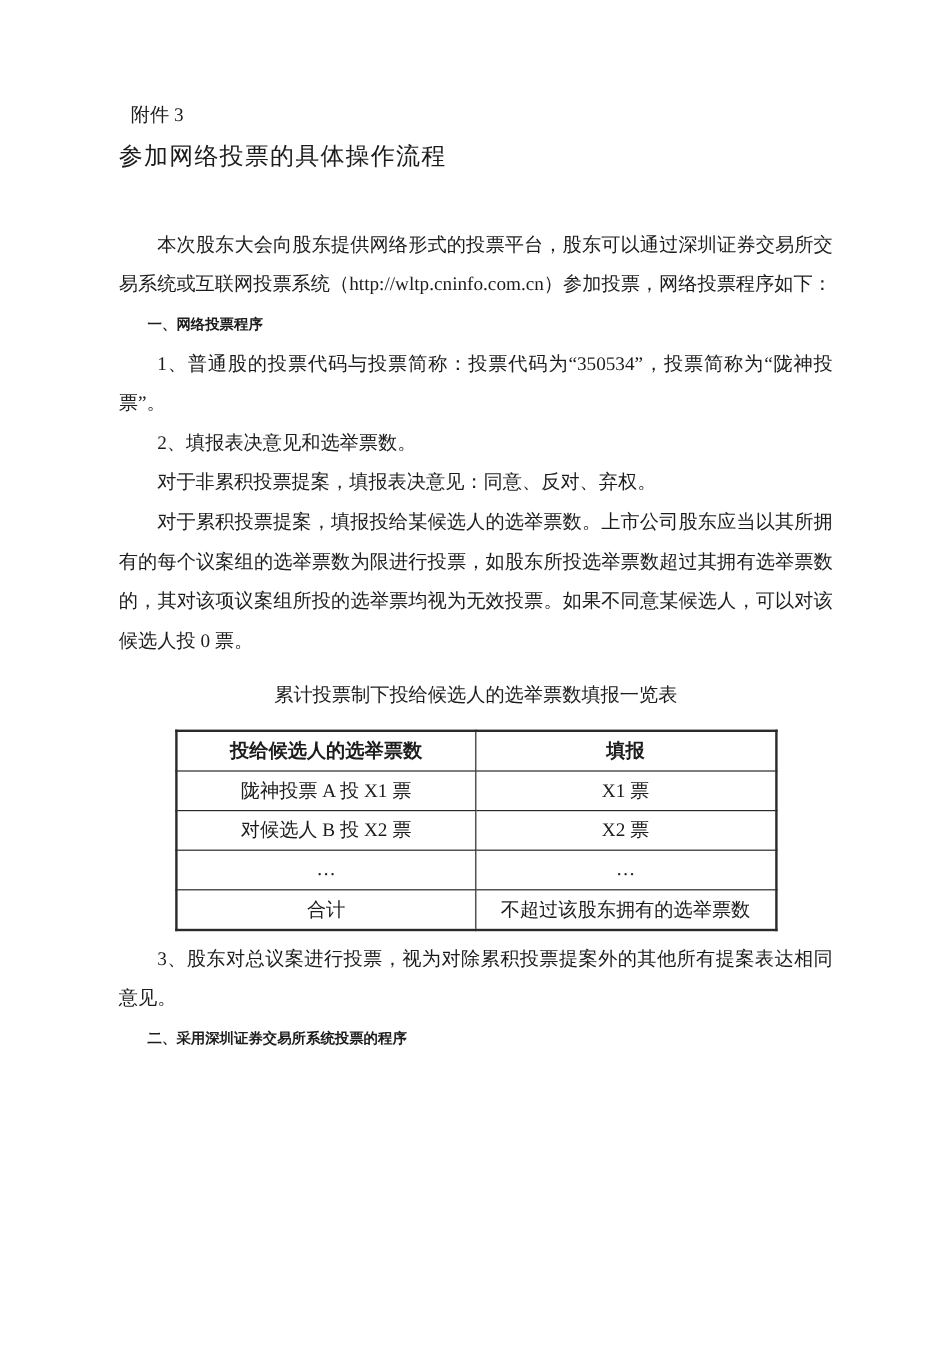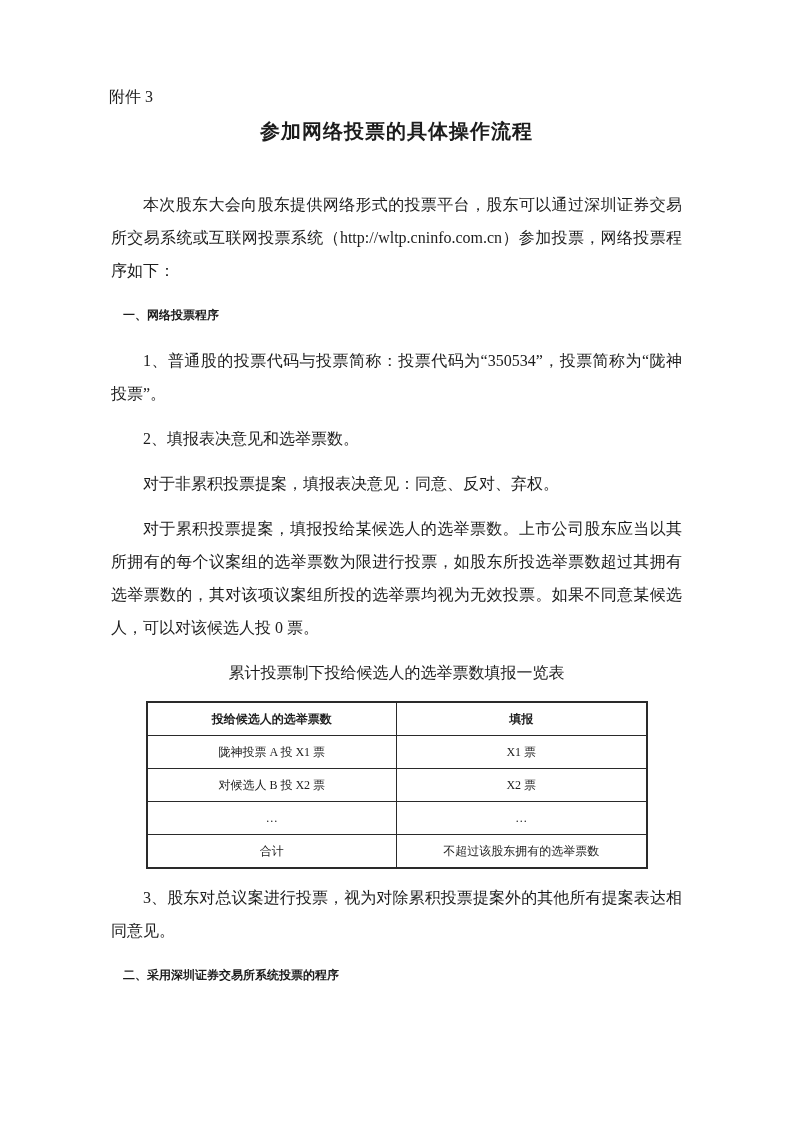--- a/index.html
+++ b/index.html
@@ -20,33 +20,33 @@
     padding: 84px 99px 44px 99px;
     overflow: hidden;
   }
   .attachment-label {
     font-size: 16px;
     line-height: 26px;
     margin: 0 0 6px 10px;
   }
   .doc-title {
     font-family: "Liberation Sans", "DejaVu Sans", sans-serif;
-    font-weight: bold;
+    font-weight: normal;
     font-size: 20px;
     line-height: 30px;
-    text-align: center;
+    text-align: left;
     margin: 6px 0 42px 0;
     letter-spacing: 1px;
   }
   .para {
     font-size: 16px;
     line-height: 33px;
     text-align: justify;
     text-indent: 2em;
-    margin: 12px;
+    margin: 0;
   }
   .section-heading {
     font-family: "Liberation Sans", "DejaVu Sans", sans-serif;
     font-weight: bold;
     font-size: 12px;
     line-height: 33px;
     text-indent: 2em;
     margin: 0;
   }
   .table-caption {
@@ -61,21 +61,21 @@
     width: 502px;
     margin: 3px auto 7px auto;
     border: 2px solid #2a2a2a;
   }
   table.vote-table th,
   table.vote-table td {
     border: 1px solid #2a2a2a;
     height: 32px;
     text-align: center;
     vertical-align: middle;
-    font-size: 12px;
+    font-size: 16px;
     padding: 0 4px;
   }
   table.vote-table th {
     font-family: "Liberation Sans", "DejaVu Sans", sans-serif;
     font-weight: bold;
   }
   table.vote-table td {
     font-weight: normal;
   }
 </style>

